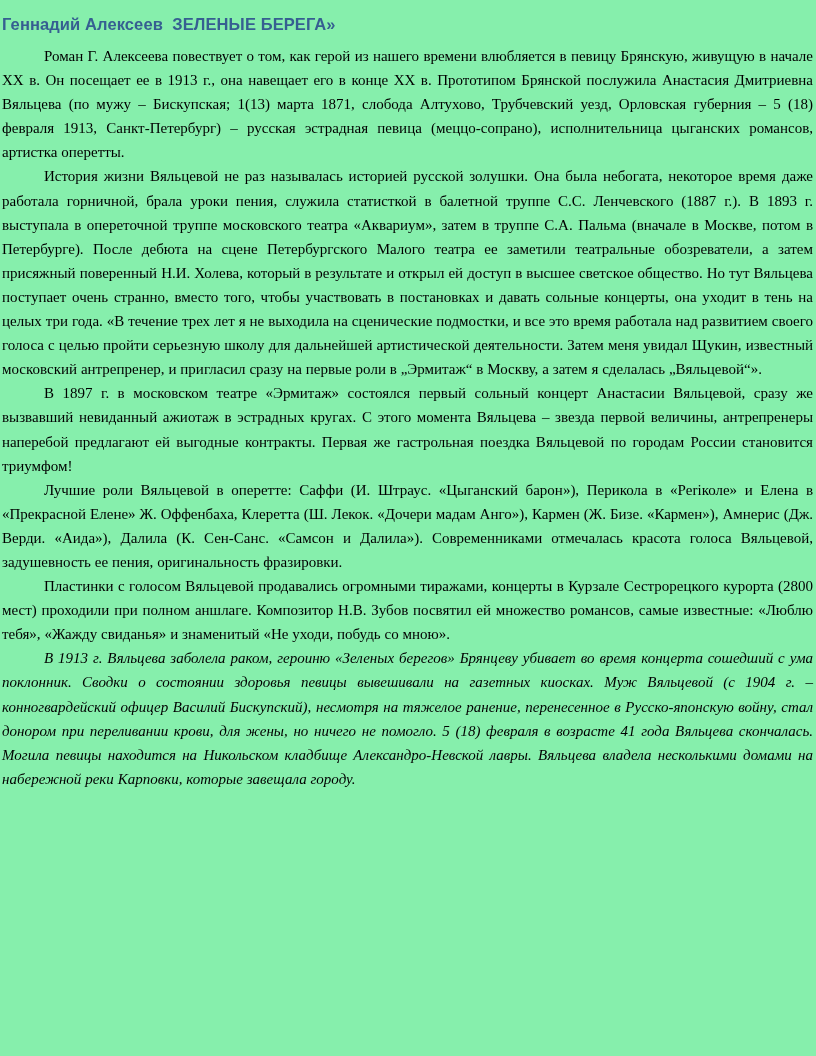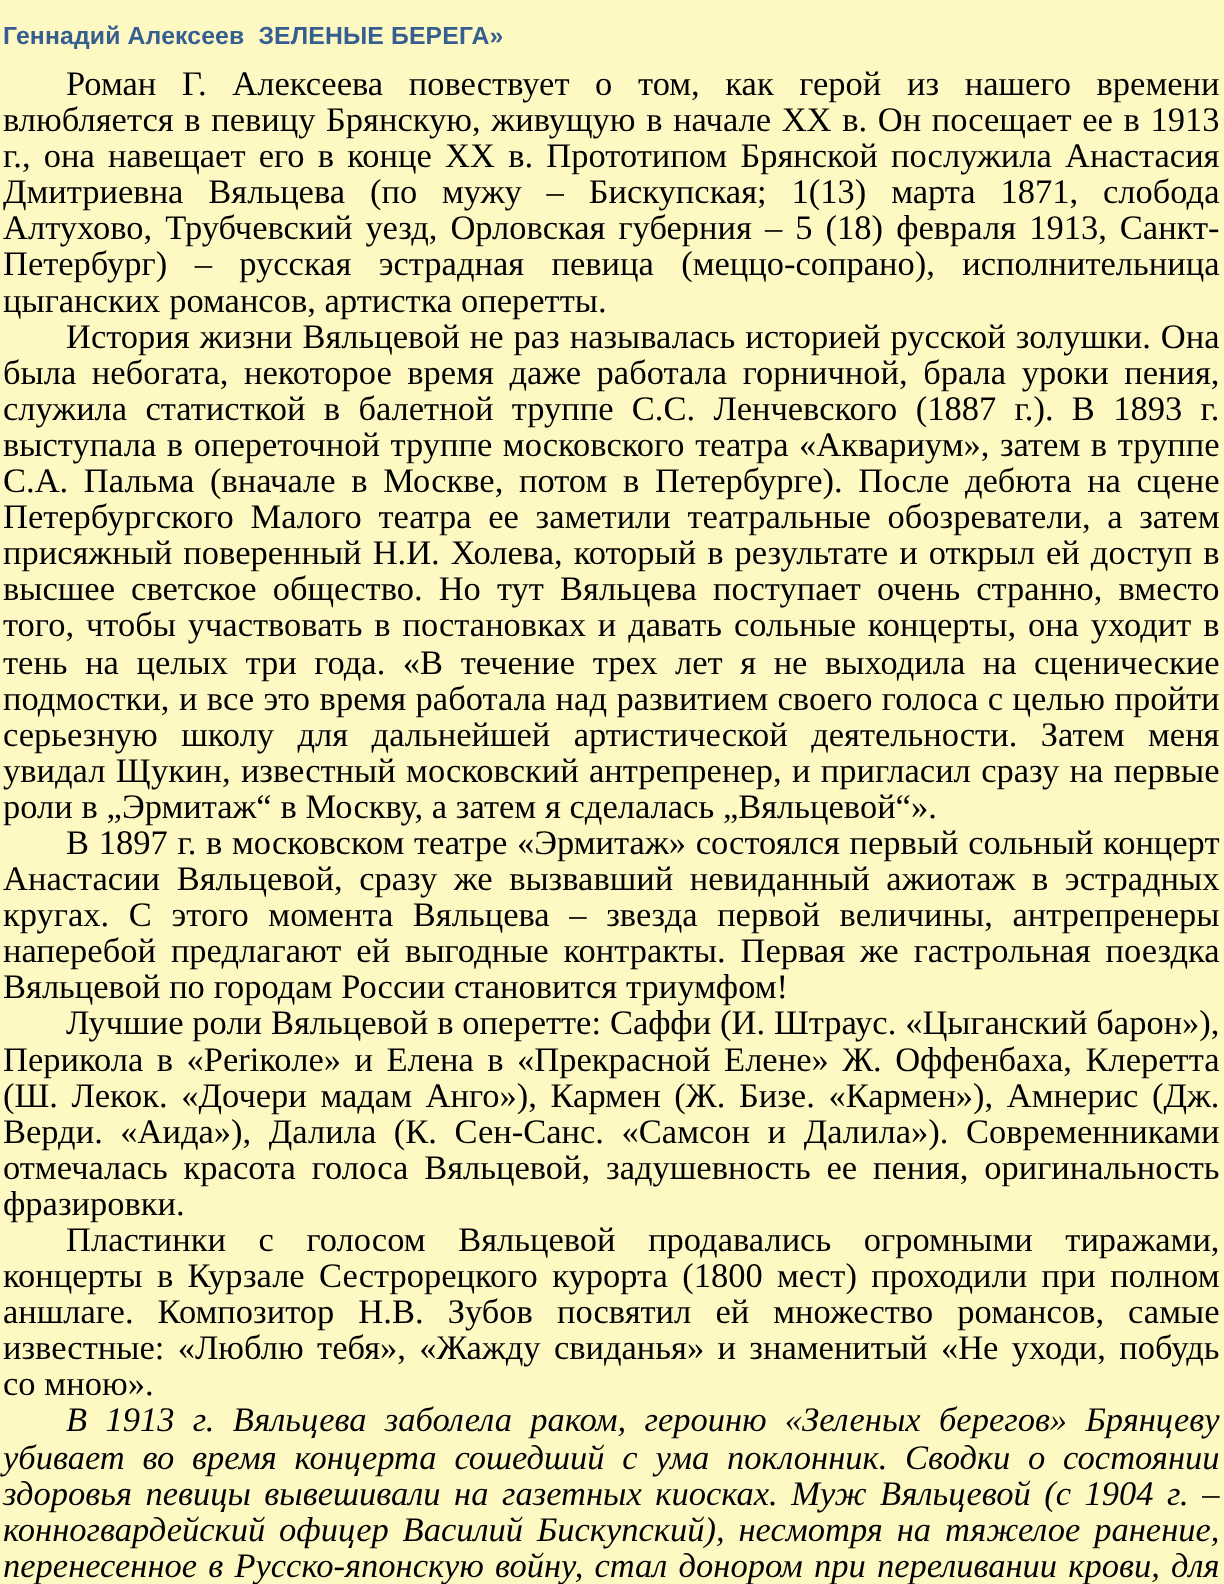--- a/index.html
+++ b/index.html
@@ -12,35 +12,35 @@
     height: 1056px;
     overflow: hidden;
     font-family: "Liberation Serif", "DejaVu Serif", serif;
     color: #000000;
   }
   .page {
     box-sizing: border-box;
     width: 816px;
     height: 1056px;
     padding: 14px 3px 0 2px;
-    background: #fef9c3;
+    background: #86efac;
   }
   .doc-title {
     font-family: "Liberation Sans", "DejaVu Sans", sans-serif;
     font-weight: bold;
     font-size: 16.5px;
     line-height: 20px;
     color: #365F91;
     letter-spacing: 0.1px;
     margin: 0 0 10px 0;
     white-space: pre;
   }
   .body-par {
     font-family: "Liberation Serif", "DejaVu Serif", serif;
-    font-size: 23px;
+    font-size: 15px;
     line-height: 24.1px;
     text-align: justify;
     text-justify: inter-word;
     text-indent: 42px;
     margin: 0;
     hyphens: none;
     word-spacing: 0.1px;
   }
   .body-par:last-child {
     text-align-last: left;
@@ -51,16 +51,16 @@
 <body>
 
 <div class="page">
 
   <h1 class="doc-title" style="color: rgb(54, 95, 145);">Геннадий Алексеев  ЗЕЛЕНЫЕ БЕРЕГА»</h1>
 
   <p class="body-par">Роман Г. Алексеева повествует о том, как герой из нашего времени влюбляется в певицу Брянскую, живущую в начале XX в. Он посещает ее в 1913 г., она навещает его в конце XX в. Прототипом Брянской послужила Анастасия Дмитриевна Вяльцева (по мужу – Бискупская; 1(13) марта 1871, слобода Алтухово, Трубчевский уезд, Орловская губерния – 5 (18) февраля 1913, Санкт-Петербург) – русская эстрадная певица (меццо-сопрано), исполнительница цыганских романсов, артистка оперетты.</p>
   <p class="body-par">История жизни Вяльцевой не раз называлась историей русской золушки. Она была небогата, некоторое время даже работала горничной, брала уроки пения, служила статисткой в балетной труппе С.С. Ленчевского (1887 г.). В 1893 г. выступала в опереточной труппе московского театра «Аквариум», затем в труппе С.А. Пальма (вначале в Москве, потом в Петербурге). После дебюта на сцене Петербургского Малого театра ее заметили театральные обозреватели, а затем присяжный поверенный Н.И. Холева, который в результате и открыл ей доступ в высшее светское общество. Но тут Вяльцева поступает очень странно, вместо того, чтобы участвовать в постановках и давать сольные концерты, она уходит в тень на целых три года. «В течение трех лет я не выходила на сценические подмостки, и все это время работала над развитием своего голоса с целью пройти серьезную школу для дальнейшей артистической деятельности. Затем меня увидал Щукин, известный московский антрепренер, и пригласил сразу на первые роли в „Эрмитаж“ в Москву, а затем я сделалась „Вяльцевой“».</p>
   <p class="body-par">В 1897 г. в московском театре «Эрмитаж» состоялся первый сольный концерт Анастасии Вяльцевой, сразу же вызвавший невиданный ажиотаж в эстрадных кругах. С этого момента Вяльцева – звезда первой величины, антрепренеры наперебой предлагают ей выгодные контракты. Первая же гастрольная поездка Вяльцевой по городам России становится триумфом!</p>
   <p class="body-par">Лучшие роли Вяльцевой в оперетте: Саффи (И. Штраус. «Цыганский барон»), Перикола в «Periколе» и Елена в «Прекрасной Елене» Ж. Оффенбаха, Клеретта (Ш. Лекок. «Дочери мадам Анго»), Кармен (Ж. Бизе. «Кармен»), Амнерис (Дж. Верди. «Аида»), Далила (К. Сен-Санс. «Самсон и Далила»). Современниками отмечалась красота голоса Вяльцевой, задушевность ее пения, оригинальность фразировки.</p>
-  <p class="body-par">Пластинки с голосом Вяльцевой продавались огромными тиражами, концерты в Курзале Сестрорецкого курорта (1800 мест) проходили при полном аншлаге. Композитор Н.В. Зубов посвятил ей множество романсов, самые известные: «Люблю тебя», «Жажду свиданья» и знаменитый «Не уходи, побудь со мною».</p>
+  <p class="body-par">Пластинки с голосом Вяльцевой продавались огромными тиражами, концерты в Курзале Сестрорецкого курорта (2800 мест) проходили при полном аншлаге. Композитор Н.В. Зубов посвятил ей множество романсов, самые известные: «Люблю тебя», «Жажду свиданья» и знаменитый «Не уходи, побудь со мною».</p>
   <p class="body-par">В 1913 г. Вяльцева заболела раком, героиню «Зеленых берегов» Брянцеву убивает во время концерта сошедший с ума поклонник. Сводки о состоянии здоровья певицы вывешивали на газетных киосках. Муж Вяльцевой (с 1904 г. – конногвардейский офицер Василий Бискупский), несмотря на тяжелое ранение, перенесенное в Русско-японскую войну, стал донором при переливании крови, для жены, но ничего не помогло. 5 (18) февраля в возрасте 41 года Вяльцева скончалась. Могила певицы находится на Никольском кладбище Александро-Невской лавры. Вяльцева владела несколькими домами на набережной реки Карповки, которые завещала городу.</p>
 
 </div>
 
 </body></html>

